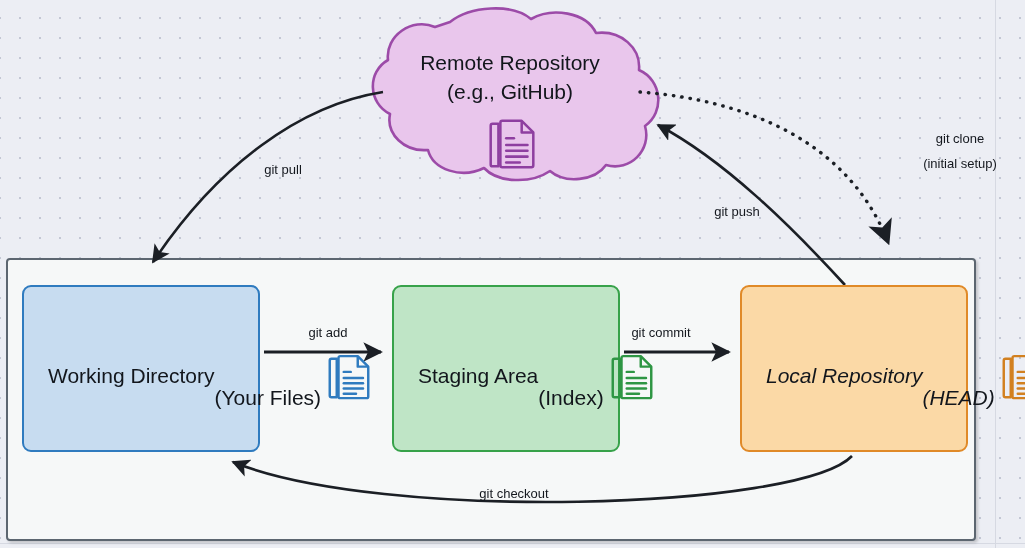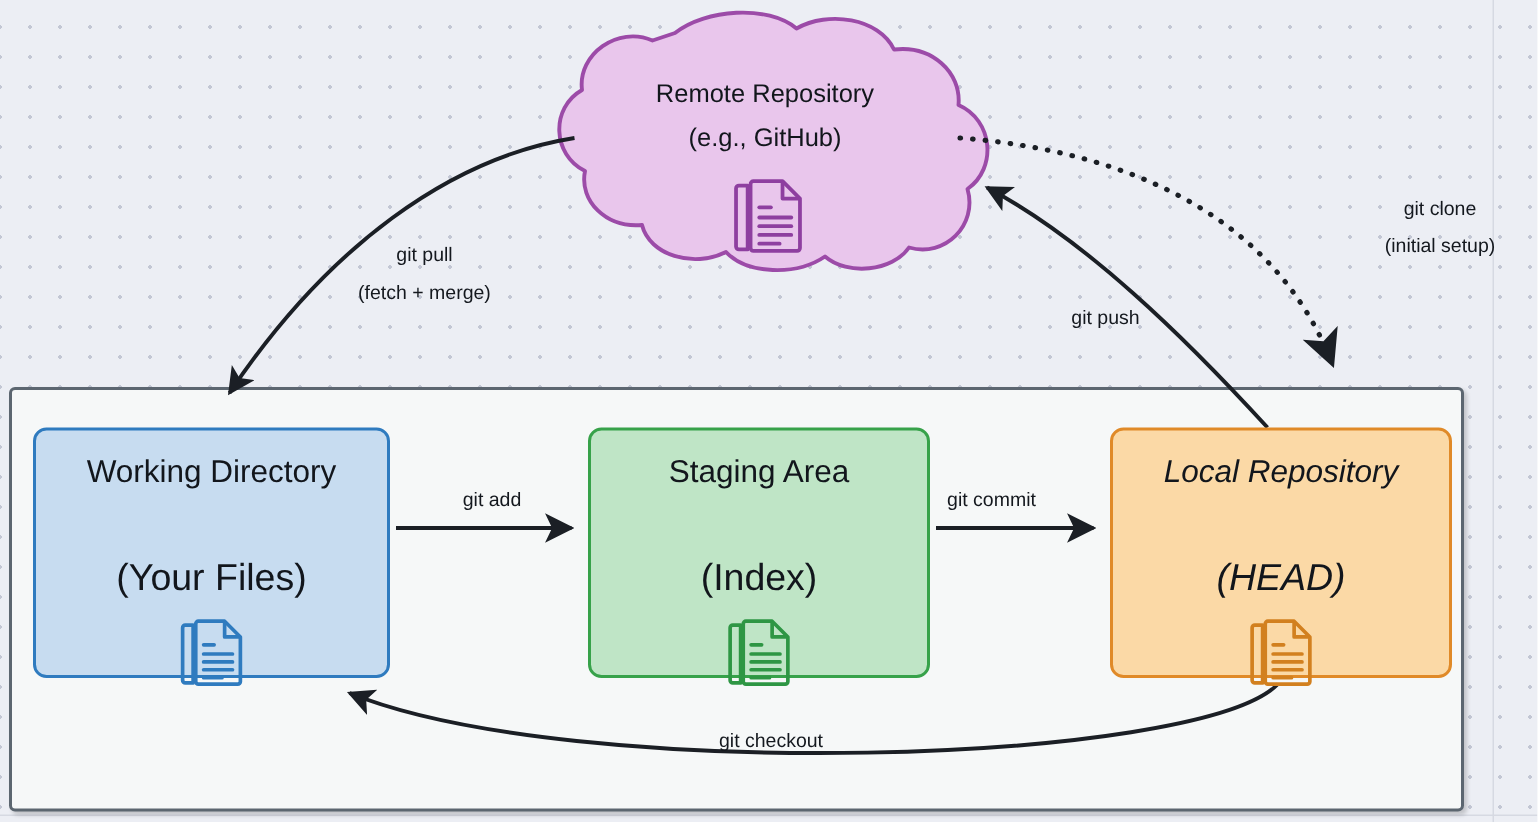--- a/index.html
+++ b/index.html
@@ -43,34 +43,35 @@
     overflow: visible;
   }
 
   .node {
     position: absolute;
     box-sizing: border-box;
     border-radius: 9px;
     border-width: 2px;
     border-style: solid;
     display: flex;
-    flex-direction: column;
+    flex-direction: row;
     align-items: center;
     justify-content: flex-start;
     padding-top: 14px;
+    padding-left: 24px;
   }
   .node .title {
     font-size: 21px;
     color: #12161c;
     line-height: 27px;
     text-align: center;
     white-space: nowrap;
   }
   .node .subtitle {
-    font-size: 25px;
+    font-size: 21px;
     color: #12161c;
     line-height: 27px;
     text-align: center;
     white-space: nowrap;
     margin-top: 44px;
   }
   .node .icon-wrap {
     margin-top: 9px;
   }
 
@@ -104,21 +105,21 @@
     border-radius: 4px;
     box-shadow: 2px 2px 3px rgba(0,0,0,0.18);
   }
 
   .cloud-label {
     position: absolute;
     left: 380px;
     top: 48px;
     width: 260px;
     text-align: center;
-    font-size: 17px;
+    font-size: 21px;
     line-height: 29px;
     color: #12161c;
     white-space: nowrap;
   }
   .cloud-icon-wrap {
     position: absolute;
     left: 481px;
     top: 114px;
   }
 
@@ -258,21 +259,20 @@
           <line x1="26" y1="38" x2="48" y2="38"></line>
           <line x1="26" y1="44" x2="48" y2="44"></line>
           <line x1="26" y1="50" x2="40" y2="50"></line>
         </g>
       </svg>
     </div>
   </div>
 
   <div class="edge-label" id="label-git-pull">
     <div>git pull</div>
-    <div>(fetch + merge)</div>
   </div>
 
   <div class="edge-label" id="label-git-push">
     <div>git push</div>
   </div>
 
   <div class="edge-label" id="label-git-clone">
     <div>git clone</div>
     <div>(initial setup)</div>
   </div>

